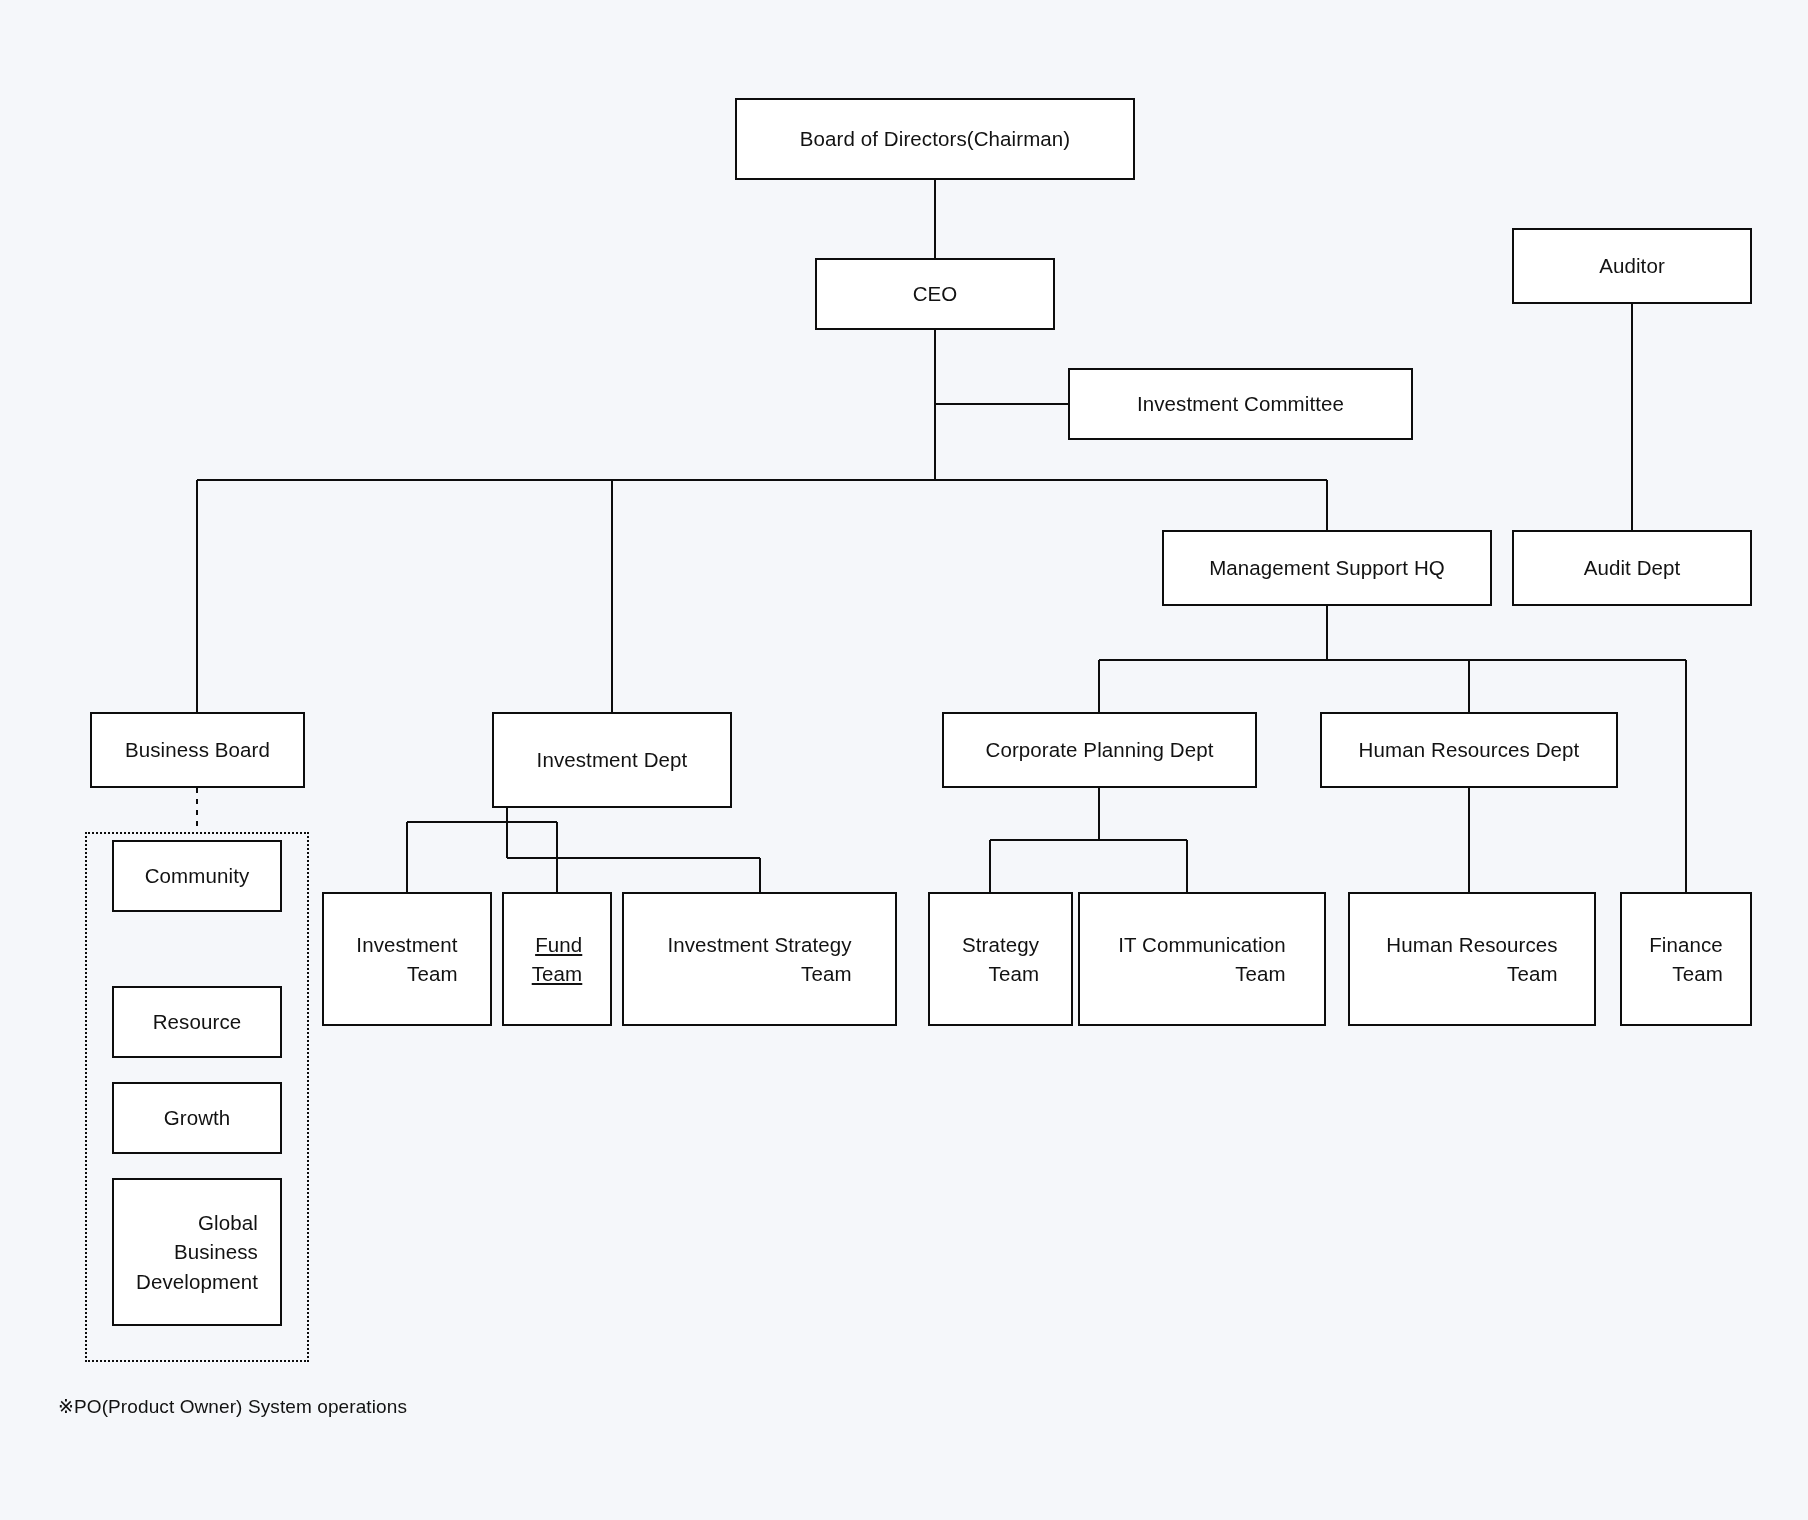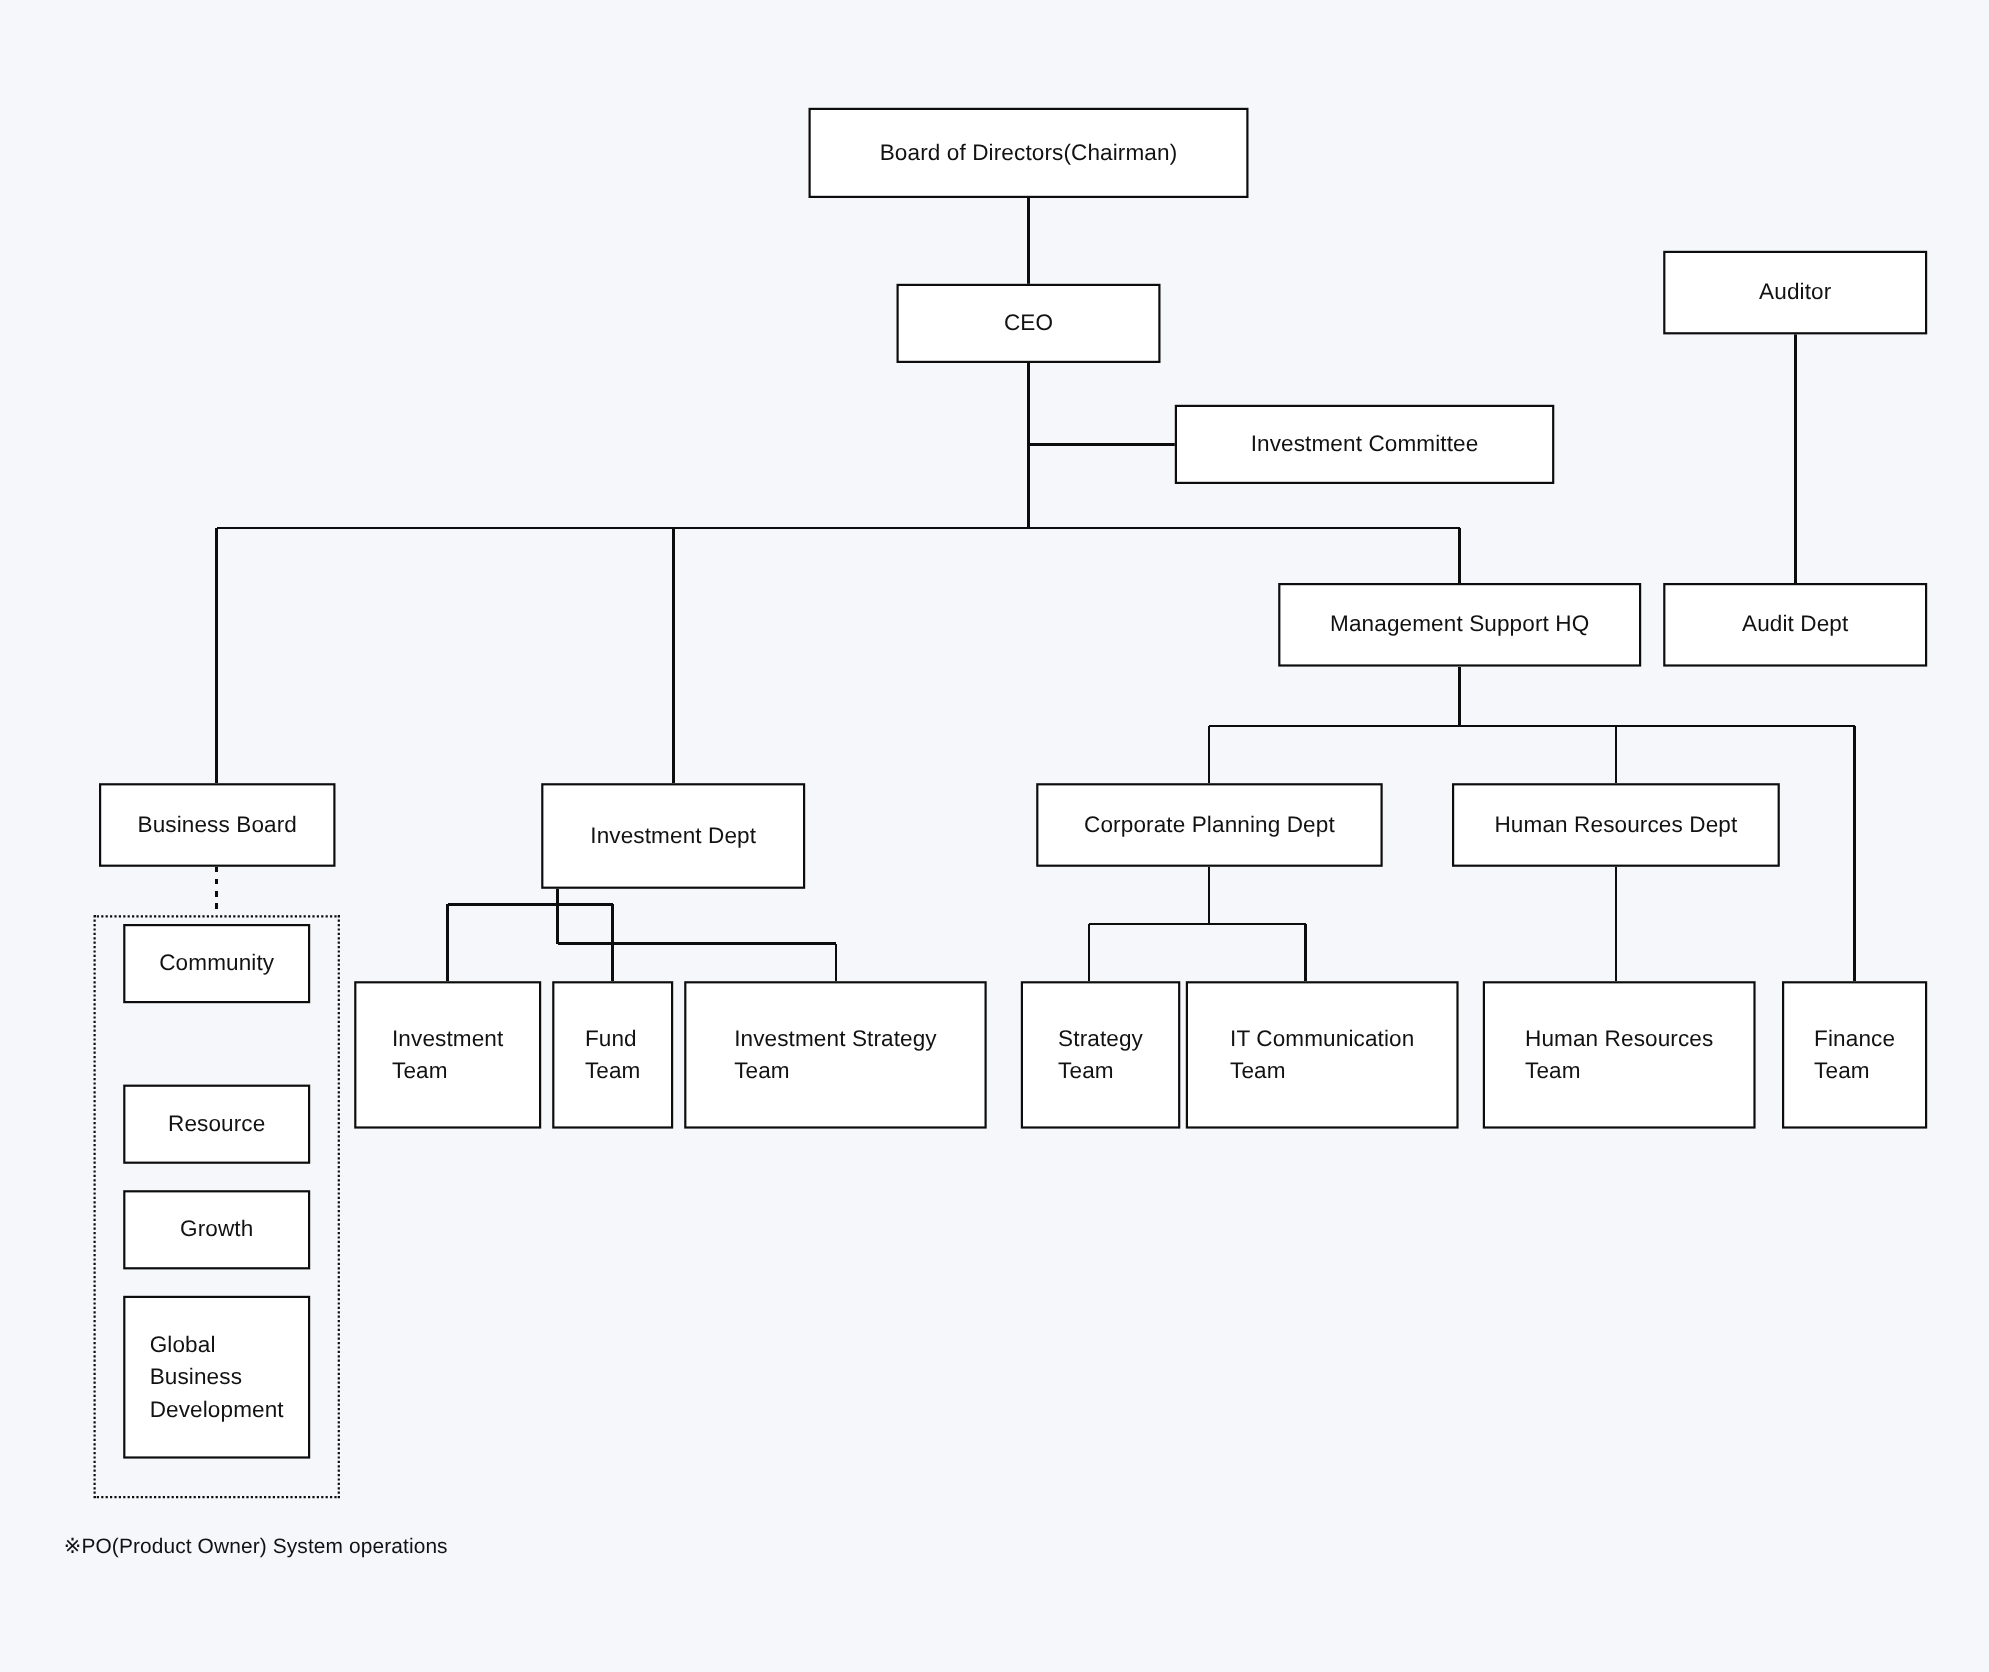--- a/index.html
+++ b/index.html
@@ -30,21 +30,21 @@
     height: 1520px;
     pointer-events: none;
   }
   .node {
     position: absolute;
     background: #ffffff;
     border: 2.5px solid #0d0d0d;
     display: flex;
     align-items: center;
     justify-content: center;
-    text-align: left;
+    text-align: right;
     font-size: 20.5px;
     line-height: 1.42;
     letter-spacing: 0.1px;
     padding: 2px 16px;
     white-space: pre-line;
     z-index: 2;
   }
   .dashed-group {
     position: absolute;
     border: 2.5px dotted #0d0d0d;
@@ -135,21 +135,21 @@
 
   <div class="node" style="left:112px; top:1082px; width:170px; height:72px;">Growth</div>
 
   <div class="node" style="left:112px; top:1178px; width:170px; height:148px;">Global
 Business
 Development</div>
 
   <div class="node" style="left:322px; top:892px; width:170px; height:134px;">Investment
 Team</div>
 
-  <div class="node" style="left:502px; top:892px; width:110px; height:134px;">Fund
+  <div class="node" style="left:502px; top:892px; width:110px; height:134px;text-decoration:underline;">Fund
 Team</div>
 
   <div class="node" style="left:622px; top:892px; width:275px; height:134px;">Investment Strategy
 Team</div>
 
   <div class="node" style="left:928px; top:892px; width:145px; height:134px;">Strategy
 Team</div>
 
   <div class="node" style="left:1078px; top:892px; width:248px; height:134px;">IT Communication
 Team</div>

